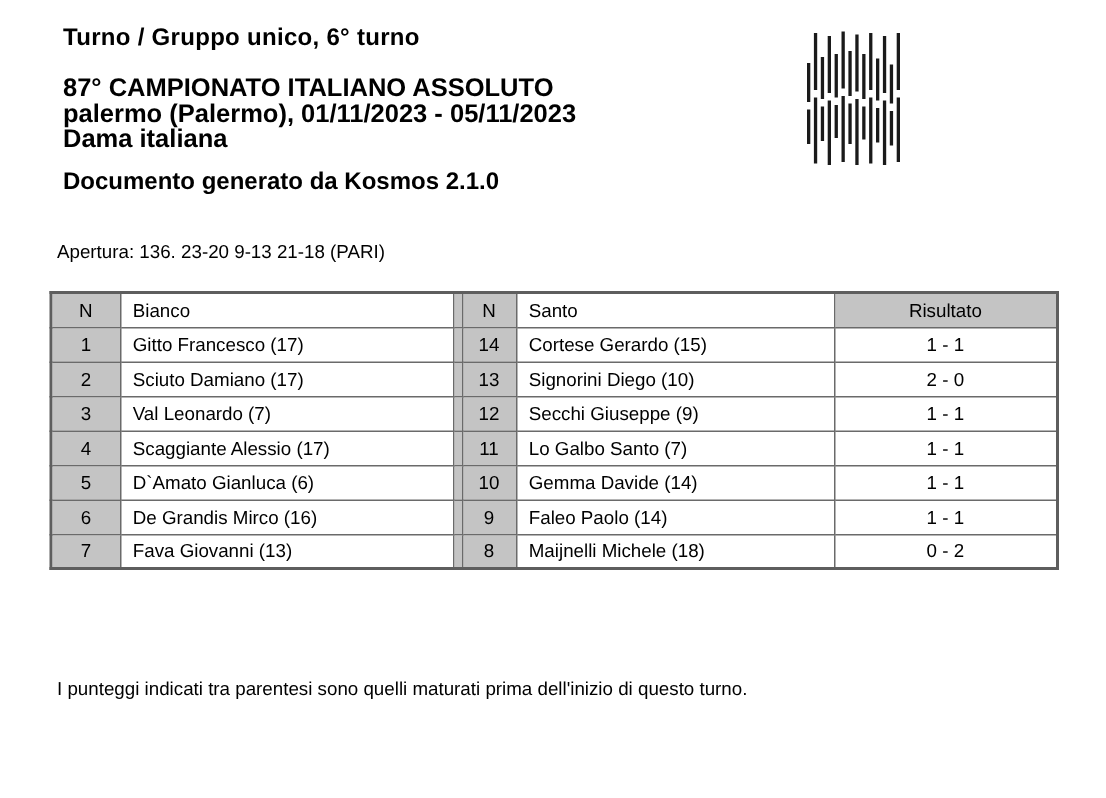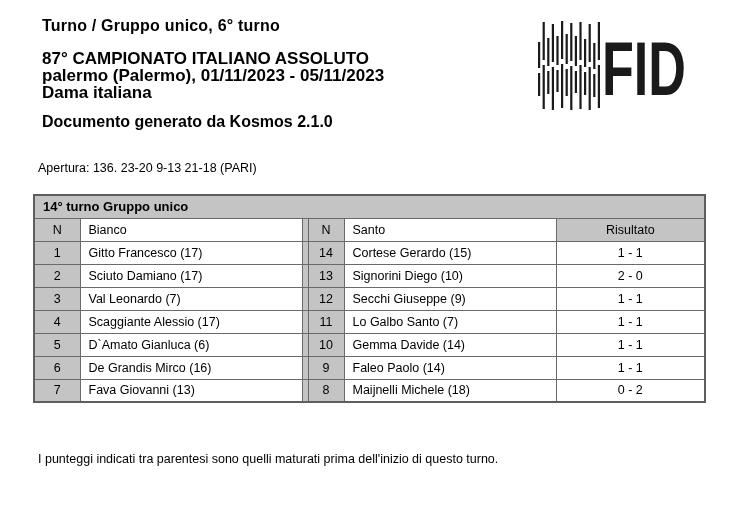--- a/index.html
+++ b/index.html
@@ -87,43 +87,35 @@
       <rect x="41.4" y="55" width="2.2" height="44"></rect>
     <rect x="46" y="29" width="2.2" height="28"></rect>
       <rect x="46" y="62" width="2.2" height="23"></rect>
     <rect x="50.6" y="14" width="2.2" height="38"></rect>
       <rect x="50.6" y="57" width="2.2" height="43"></rect>
     <rect x="55.2" y="33" width="2.2" height="26"></rect>
       <rect x="55.2" y="64" width="2.2" height="23"></rect>
     <rect x="59.8" y="12" width="2.2" height="38"></rect>
       <rect x="59.8" y="55" width="2.2" height="43"></rect>
   </svg>
-  <div class="logo-text-wrap">
-    <svg width="86" height="62" viewBox="0 0 86 62" xmlns="http://www.w3.org/2000/svg">
-      <text x="0" y="57" font-family="Liberation Sans, DejaVu Sans, sans-serif" font-weight="bold" font-size="76" fill="#1a1a1a" textLength="84" lengthAdjust="spacingAndGlyphs">FID</text>
-    </svg>
-  </div>
 </div>
 
 <div class="apertura-line">Apertura: 136. 23-20 9-13 21-18 (PARI)</div>
 
 <div class="match-table-wrap">
   <table class="match-table">
     <colgroup>
       <col style="width:46px">
         <col style="width:222px">
         <col style="width:6px">
       <col style="width:36px">
         <col style="width:212px">
         <col style="width:149px">
     </colgroup>
     <tbody>
-      <tr>
-        <td class="tbl-title" colspan="6">14° turno Gruppo unico</td>
-      </tr>
       <tr>
         <td class="hdr center">N</td>
         <td class="hdr name">Bianco</td>
         <td class="hdr spacer"></td>
         <td class="hdr center">N</td>
         <td class="hdr name">Santo</td>
         <td class="hdr center">Risultato</td>
       </tr>
     </tbody>
     <tbody>

